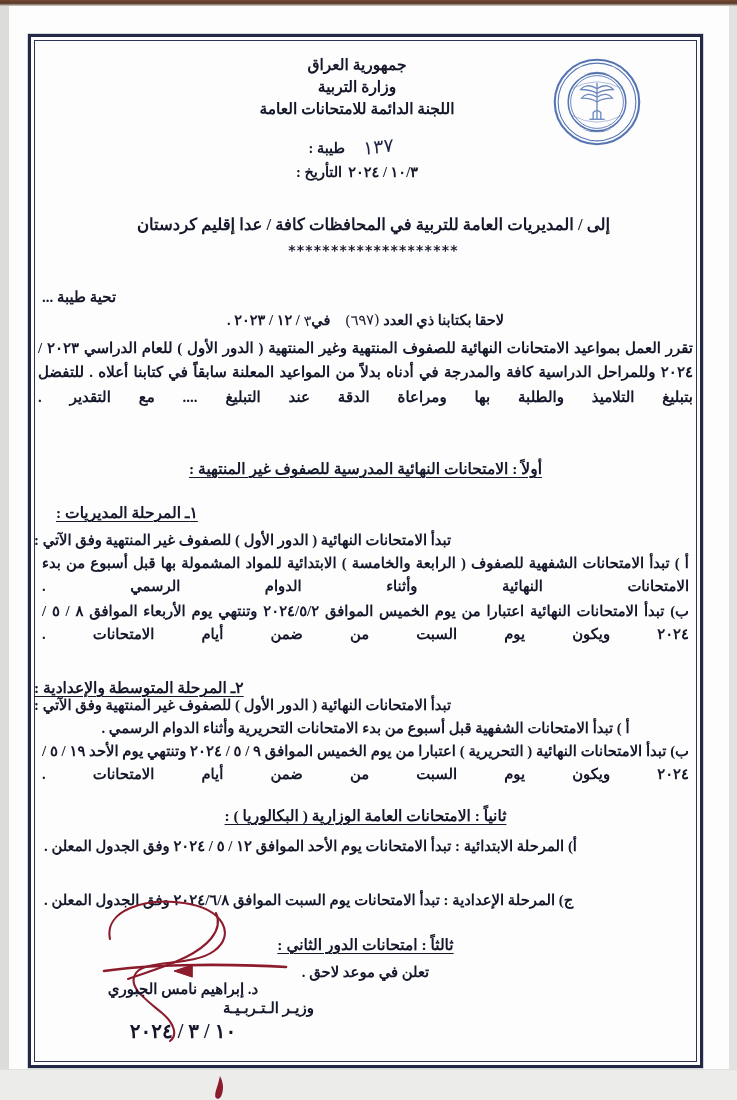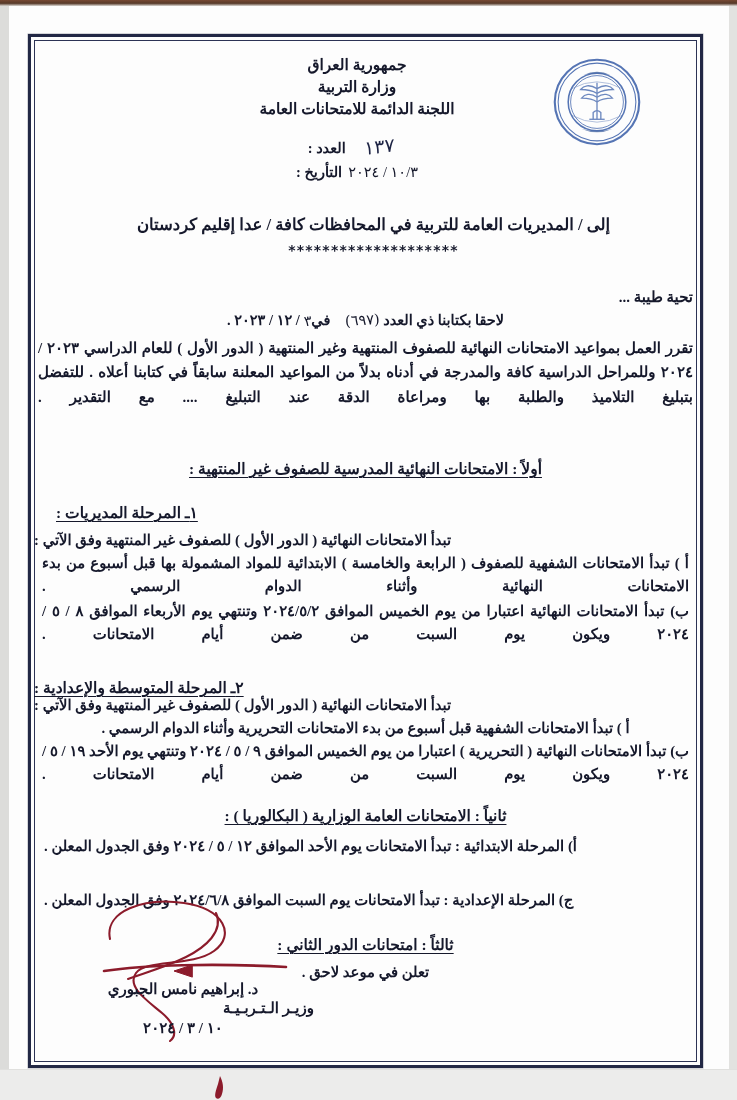--- a/index.html
+++ b/index.html
@@ -122,21 +122,21 @@
   .handwritten-num {
     font-family: "DejaVu Serif", serif;
     font-size: 19px;
     font-weight: 400;
     color: #1d2344;
     transform: rotate(-7deg) skewX(-6deg);
     display: inline-block;
     letter-spacing: 2px;
     padding: 0 12px;
   }
-  .meta-date { font-weight: 400; letter-spacing: .3px; }
+  .meta-date { font-weight: 700; letter-spacing: .3px; }
 
   
   .seal {
     position: absolute;
     top: 6px;
     right: 52px;
     width: 96px; height: 96px;
   }
 
   
@@ -153,26 +153,26 @@
     font-size: 14px;
     font-weight: 700;
     letter-spacing: 1.2px;
     margin-top: 1px;
     font-family: "DejaVu Sans", sans-serif;
   }
 
   
   .greet {
     position: absolute;
-    top: 248px; right: 4px;
+    top: 248px; right: 22px;
     direction: rtl;
     font-size: 15px;
     font-weight: 700;
     width: 100%;
-    text-align: right;
+    text-align: left;
     padding-left: 30px;
     box-sizing: border-box;
   }
   .reflink {
     position: absolute;
     top: 272px; left: 0; right: 0;
     direction: rtl;
     text-align: center;
     font-size: 14.5px;
     font-weight: 700;
@@ -257,21 +257,21 @@
     white-space: nowrap;
   }
   .sig-title {
     font-size: 15px;
     font-weight: 700;
     letter-spacing: 2.2px;
     margin-top: 1px;
     text-align: right;
   }
   .sig-date {
-    font-size: 15px;
+    font-size: 20px;
     font-weight: 700;
     margin-top: 2px;
     letter-spacing: .5px;
   }
   .sig-ink {
     position: absolute;
     top: 855px;
     left: 40px;
     width: 250px;
     height: 150px;
@@ -308,21 +308,21 @@
 
       <div class="header-text">
         <span class="ln">جمهورية العراق</span>
         <span class="ln">وزارة التربية</span>
         <span class="ln">اللجنة الدائمة للامتحانات العامة</span>
       </div>
 
       <div class="meta">
         <div class="meta-row">
           <span class="handwritten-num">١٣٧</span>
-          <span class="meta-lbl">العدد :</span>
+          <span class="meta-lbl">طيبة :</span>
         </div>
         <div class="meta-row">
           <span class="meta-date">١٠/٣ / ٢٠٢٤</span>
           <span class="meta-lbl">التأريخ :</span>
         </div>
       </div>
 
       <div class="seal">
         <svg viewBox="0 0 100 100" width="96" height="96" aria-hidden="true">
           <g fill="none" stroke="#3f63ab" stroke-width="2.2" opacity=".88">

